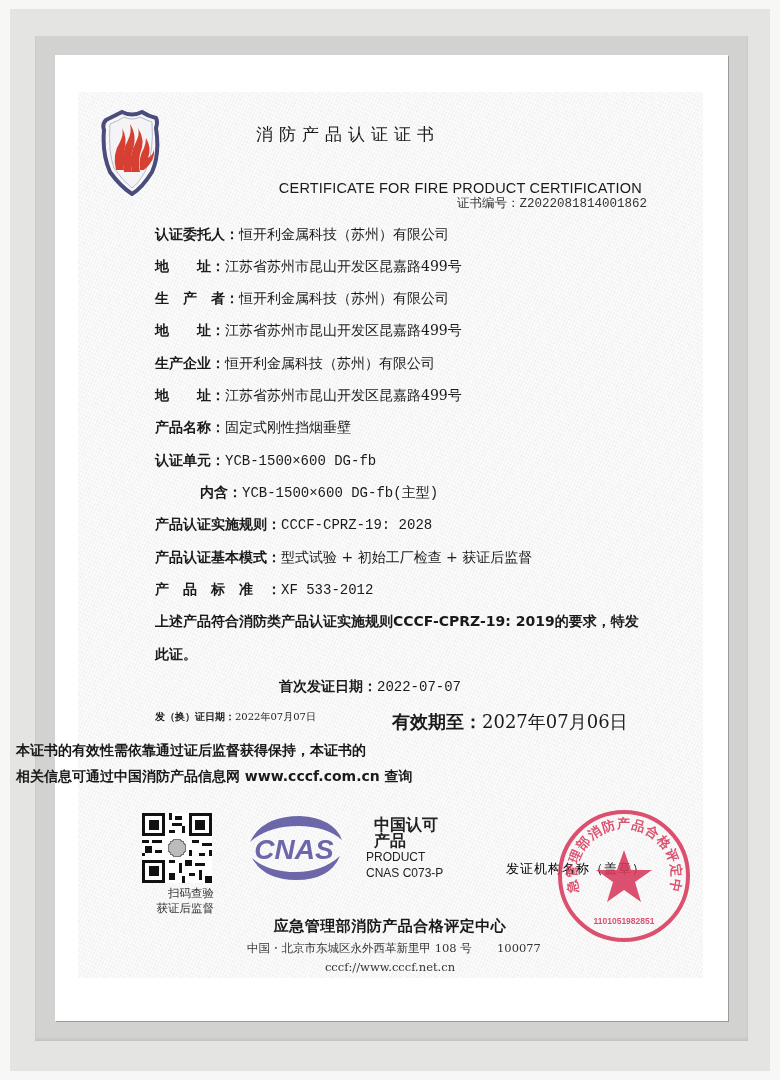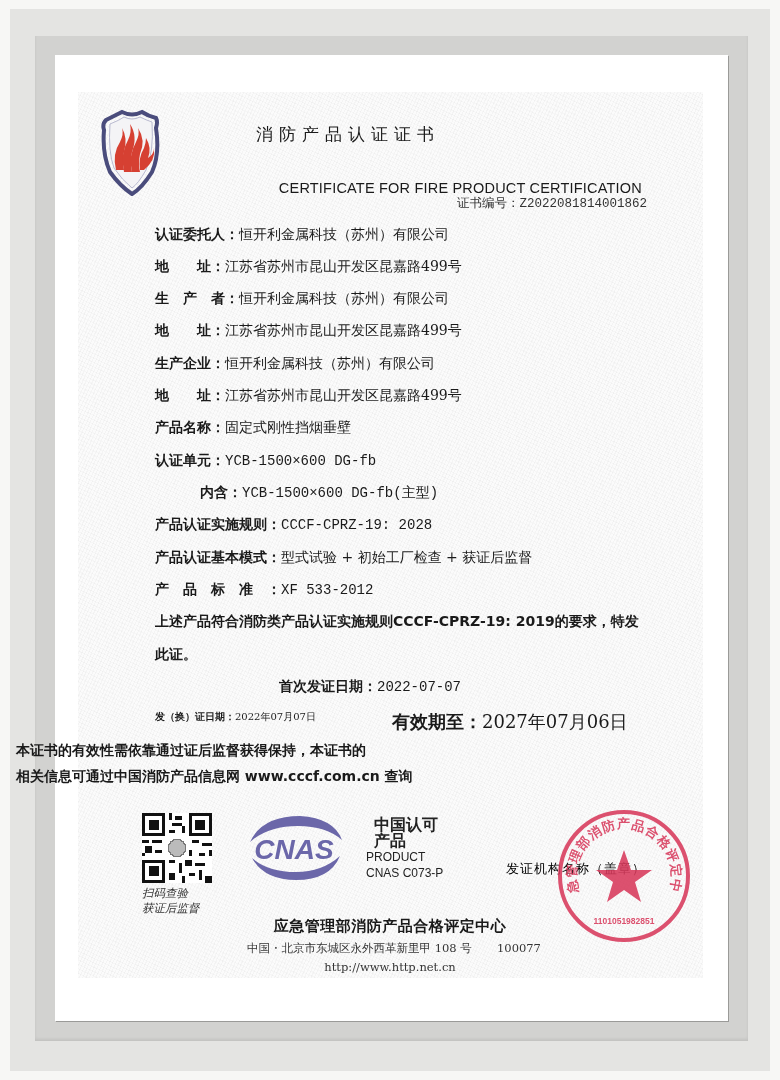--- a/index.html
+++ b/index.html
@@ -39,21 +39,21 @@
 
   .row { left:155px; font-size:14px; }
   .lbl { font-weight:bold; font-family:"DejaVu Sans", sans-serif; display:inline-block; }
   .val { font-family:"DejaVu Serif", serif; }
   .mono { font-family:"Liberation Mono", monospace; font-size:14px; }
 
   .center-line { left:16px; width:780px; font-size:14px; }
   .sans-b { font-family:"DejaVu Sans", sans-serif; font-weight:bold; }
 
   .qr { left:142px; top:813px; width:70px; height:70px; }
-  .qr-caption { left:142px; width:72px; text-align:left; top:886px; font-size:11.5px; line-height:15px; color:#333; white-space:normal;font-style:italic; }
+  .qr-caption { left:142px; width:72px; text-align:right; top:886px; font-size:11.5px; line-height:15px; color:#333; white-space:normal; }
   .cnas-logo { left:242px; top:812px; width:104px; height:72px; }
   .cnas-text { left:366px; top:817px; font-size:12px; line-height:16px; font-family:"Liberation Sans", sans-serif; color:#222; }
   .cnas-text .cn { font-family:"DejaVu Sans", sans-serif; font-weight:bold; font-size:16px;margin-left:8px; }
   .issuer-label { left:506px; top:860px; font-size:13px; color:#000000; letter-spacing:1px; }
   .stamp { left:556px; top:808px; width:136px; height:136px; }
   .org-name { left:0; width:780px; text-align:center; top:917px; font-size:15px; font-weight:bold; font-family:"DejaVu Sans", sans-serif; letter-spacing:0.5px; }
   .org-addr { left:247px; top:941px; font-size:11.5px; color:#333; }
   .org-post { left:497px; top:941px; font-size:11.5px; color:#333; }
   .org-url { left:0; width:780px; text-align:center; top:960px; font-size:11.5px; color:#333; }
 </style>
@@ -166,13 +166,13 @@
   <text font-family="DejaVu Sans, sans-serif" font-weight="bold" font-size="13" fill="#d83a5c" letter-spacing="1">
     <textPath href="#stampArc" startOffset="50%" text-anchor="middle">应急管理部消防产品合格评定中心</textPath>
   </text>
   <polygon points="68,42 75,62 96,62 79,74 85,94 68,82 51,94 57,74 40,62 61,62" fill="#d83a5c"></polygon>
   <text x="68" y="116" text-anchor="middle" font-family="Liberation Sans, sans-serif" font-weight="bold" font-size="8.5" fill="#d83a5c">1101051982851</text>
 </svg>
 
 <div class="abs org-name">应急管理部消防产品合格评定中心</div>
 <div class="abs org-addr">中国・北京市东城区永外西革新里甲 108 号</div>
 <div class="abs org-post">100077</div>
-<div class="abs org-url">http://www.http.net.cn</div>
+<div class="abs org-url">cccf://www.cccf.net.cn</div>
 
 </body></html>

